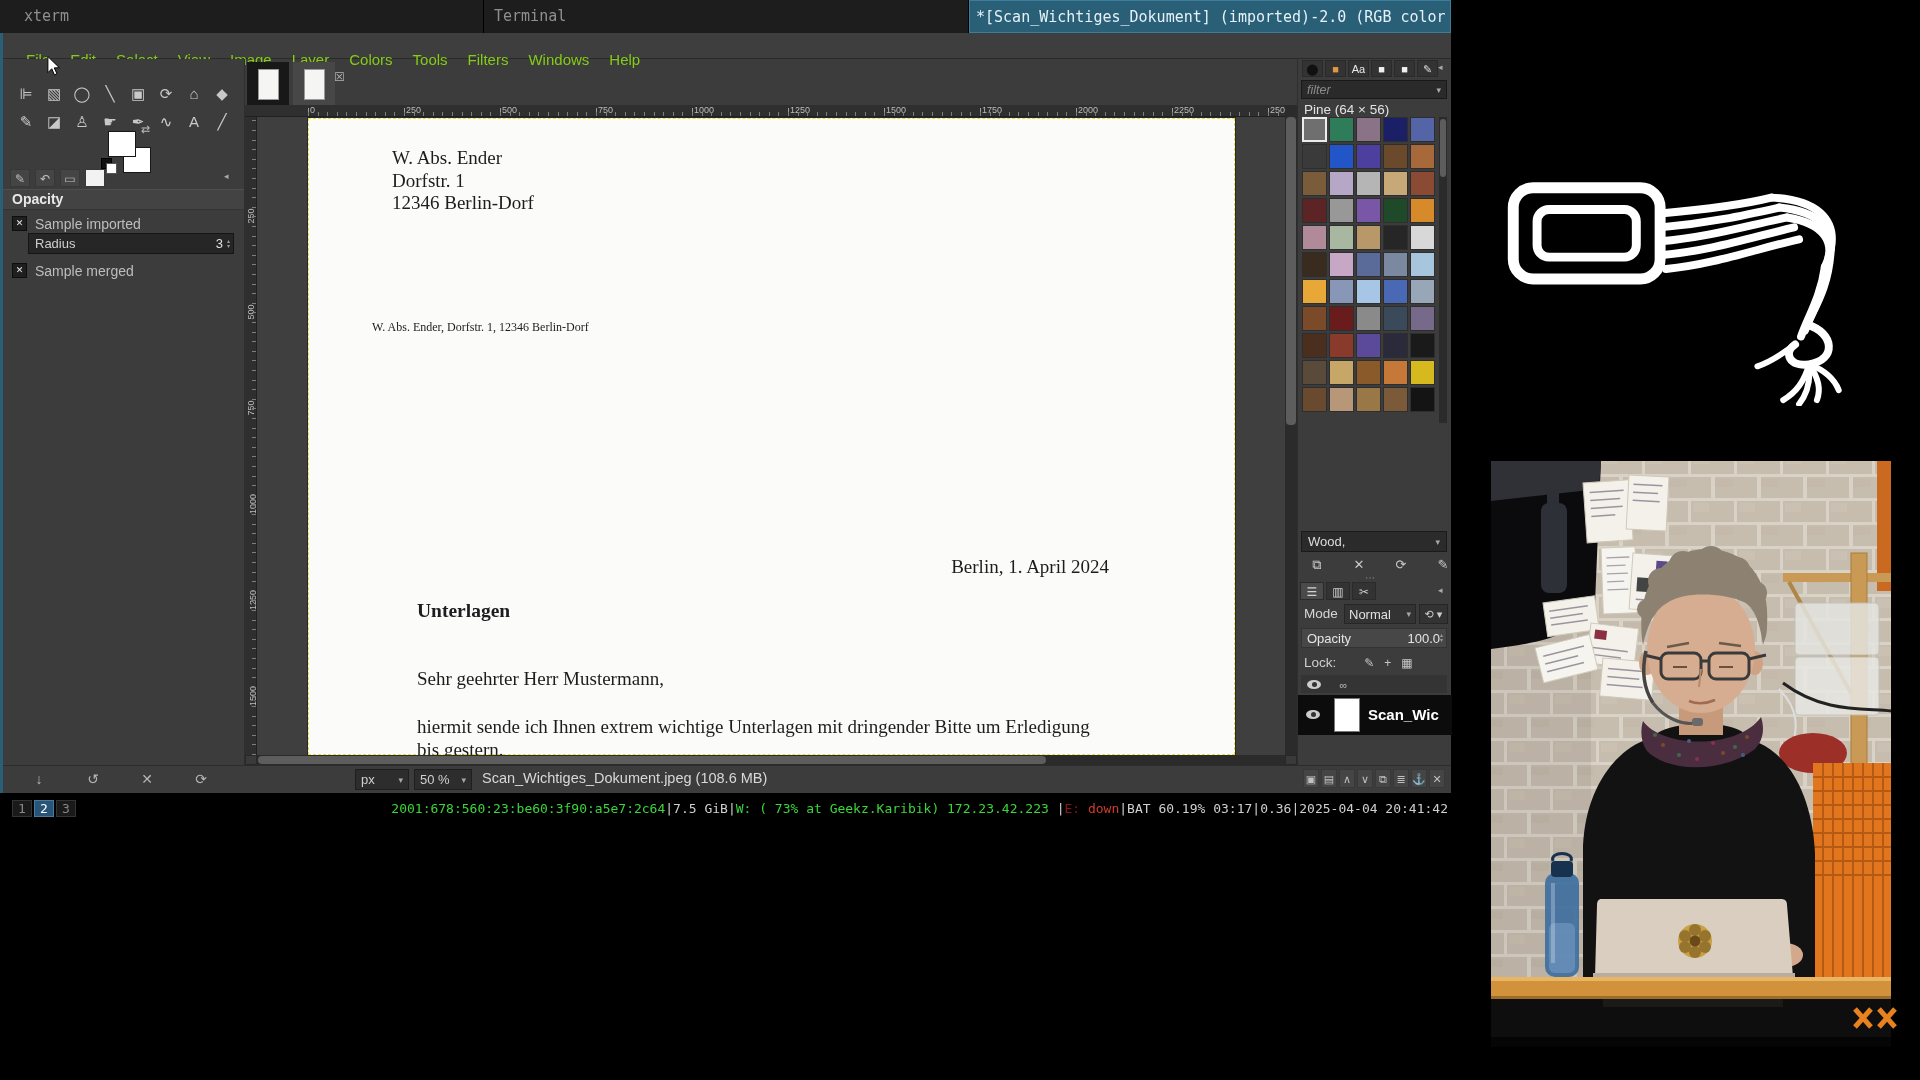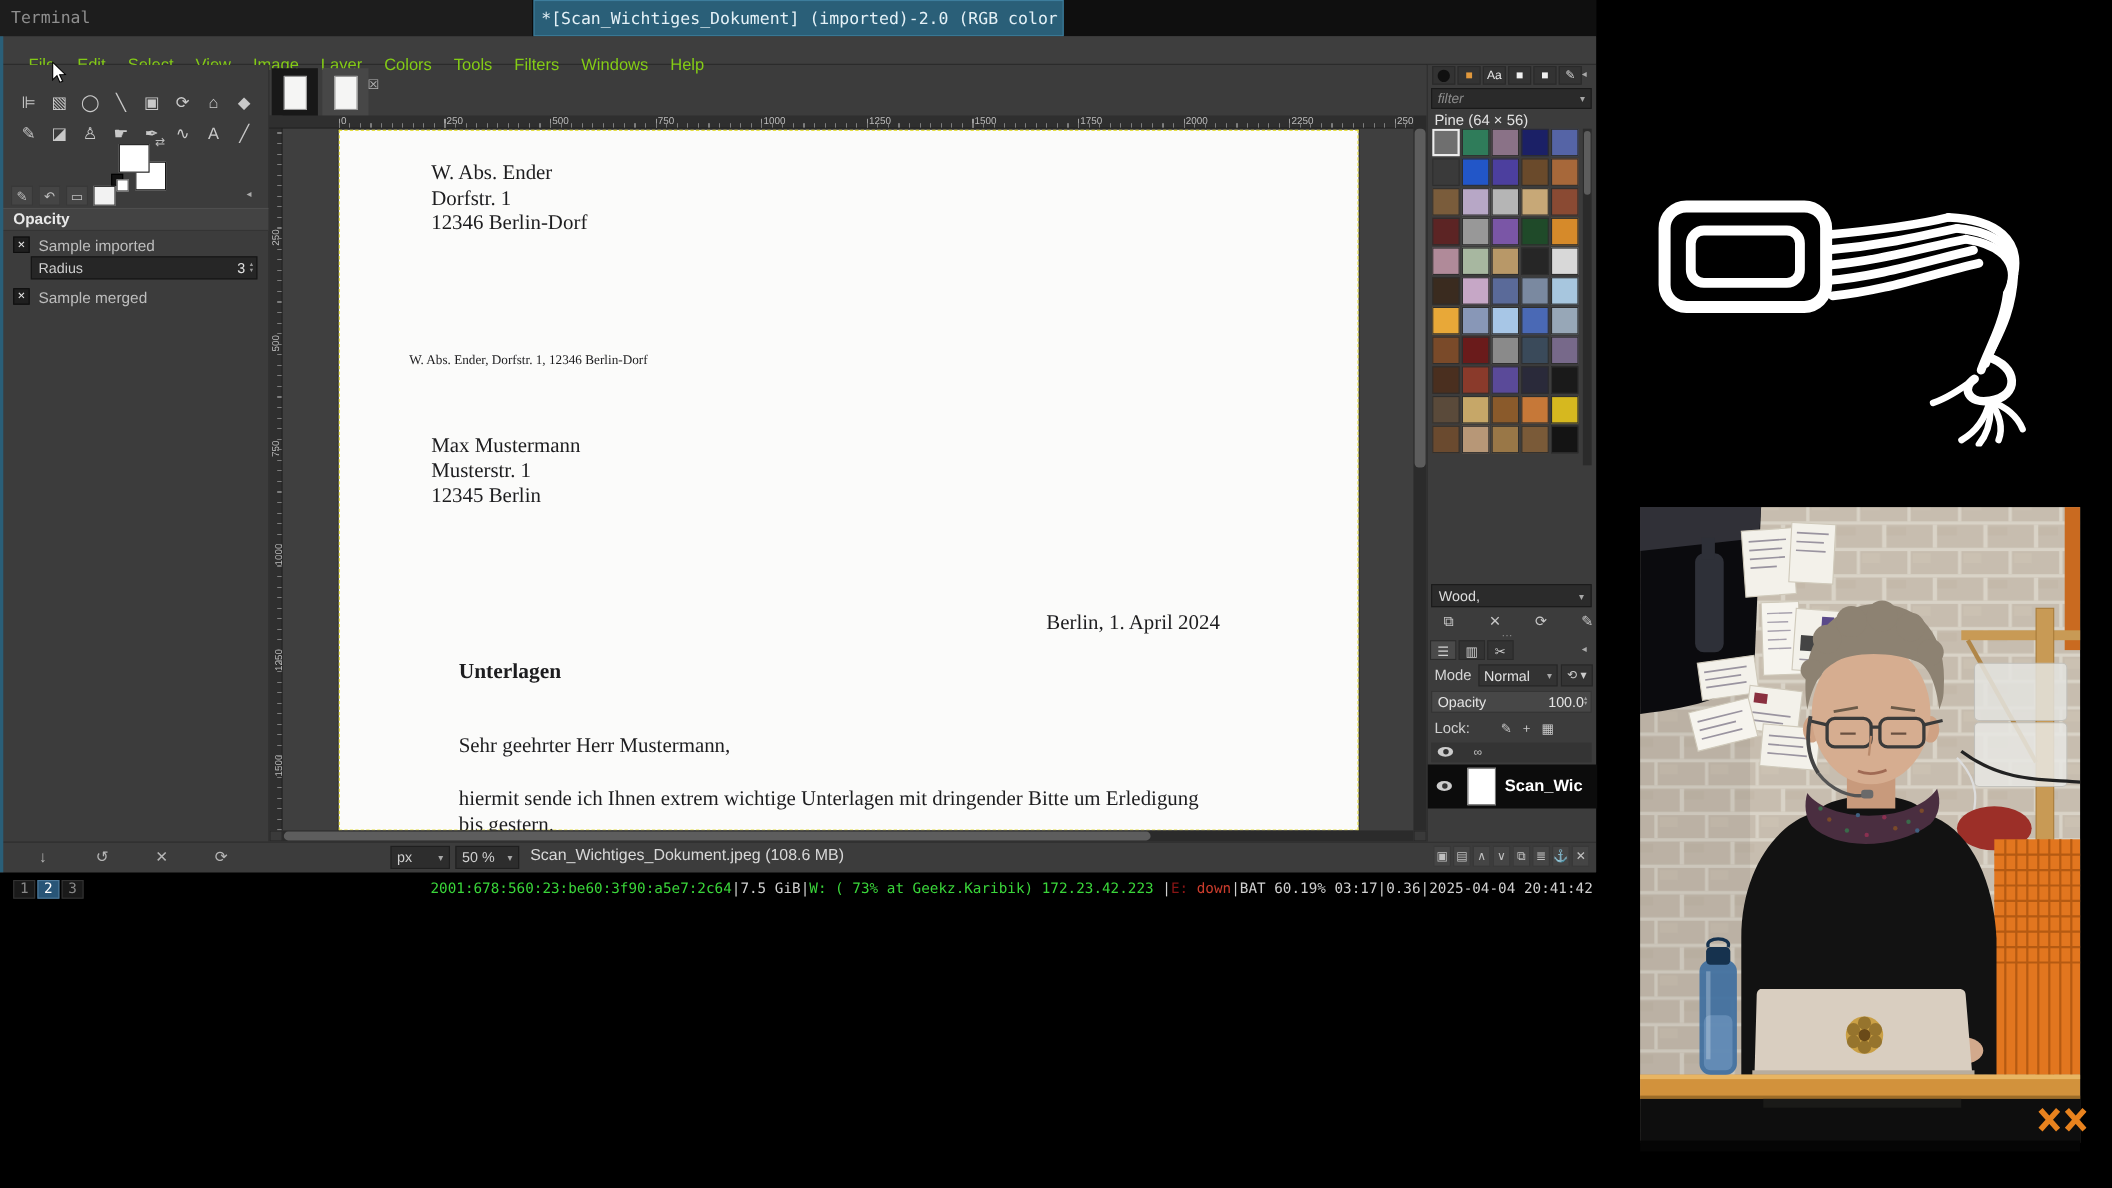--- a/index.html
+++ b/index.html
@@ -132,20 +132,21 @@
 #logo-svg{position:absolute;left:1500px;top:148px}
 #webcam-svg{position:absolute;left:1483px;top:453px}
 </style>
 </head>
 <body>
 
 <div id="screen">
   <div id="gimp">
 
     <div class="titlebar">
+      <div class="ttab t0">xterm</div>
       <div class="ttab t1">Terminal</div>
       <div class="ttab t2">*[Scan_Wichtiges_Dokument] (imported)-2.0 (RGB color 8-b…</div>
     </div>
 
     <div class="menubar" id="menubar"><span class="menu-item">File</span><span class="menu-item">Edit</span><span class="menu-item">Select</span><span class="menu-item">View</span><span class="menu-item">Image</span><span class="menu-item">Layer</span><span class="menu-item">Colors</span><span class="menu-item">Tools</span><span class="menu-item">Filters</span><span class="menu-item">Windows</span><span class="menu-item">Help</span></div>
     <div class="wborder"></div>
 
     <div class="leftdock">
       <div class="toolrow r1" id="toolrow1">
           <span class="tool">⊫</span>
@@ -230,25 +231,20 @@
       </div>
 
     <div class="viewport">
       <div class="page">
         <div class="d-sender">
           <span>W. Abs. Ender</span>
           <span>Dorfstr. 1</span>
           <span>12346 Berlin-Dorf</span>
         </div>
         <div class="d-senderline">W. Abs. Ender, Dorfstr. 1, 12346 Berlin-Dorf</div>
-        <div class="d-recipient">
-          <span>Max Mustermann</span>
-          <span>Musterstr. 1</span>
-          <span>12345 Berlin</span>
-        </div>
         <div class="d-date">Berlin, 1. April 2024</div>
         <div class="d-subject">Unterlagen</div>
         <div class="d-salutation">Sehr geehrter Herr Mustermann,</div>
         <div class="d-body">
           <span>hiermit sende ich Ihnen extrem wichtige Unterlagen mit dringender Bitte um Erledigung</span>
           <span>bis gestern.</span>
         </div>
       </div>
     </div>
 

